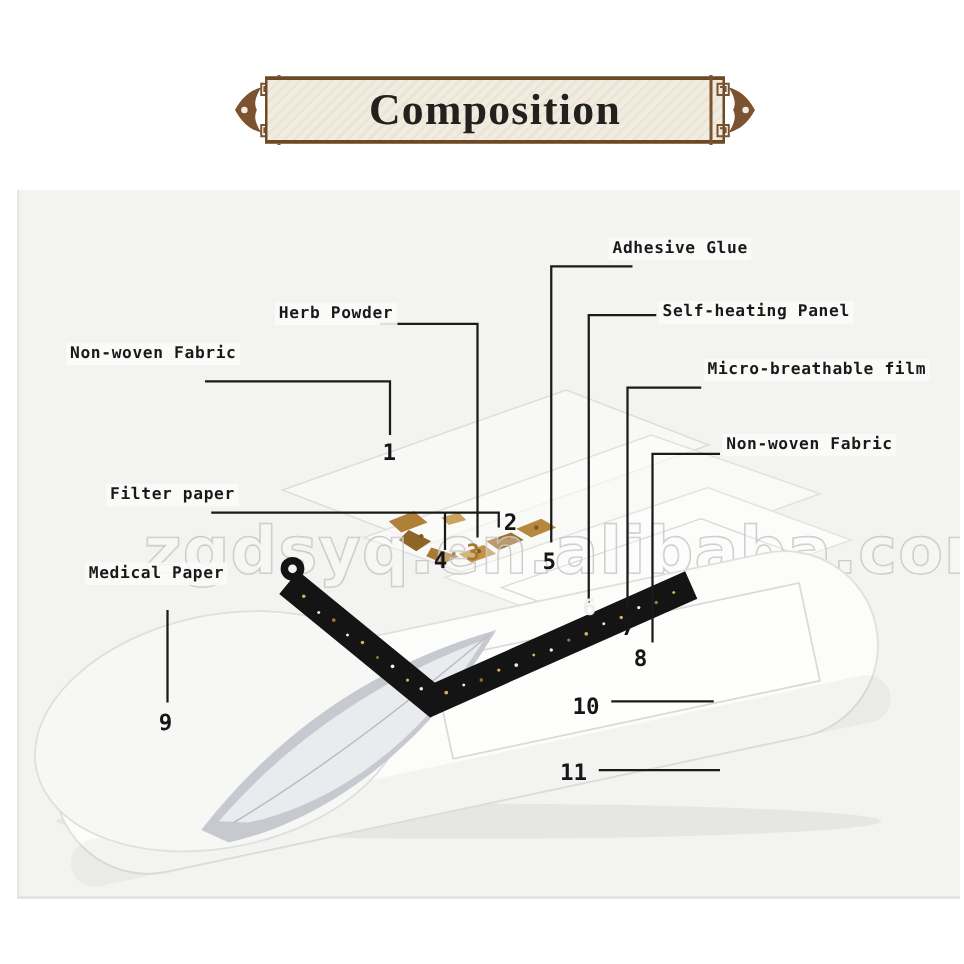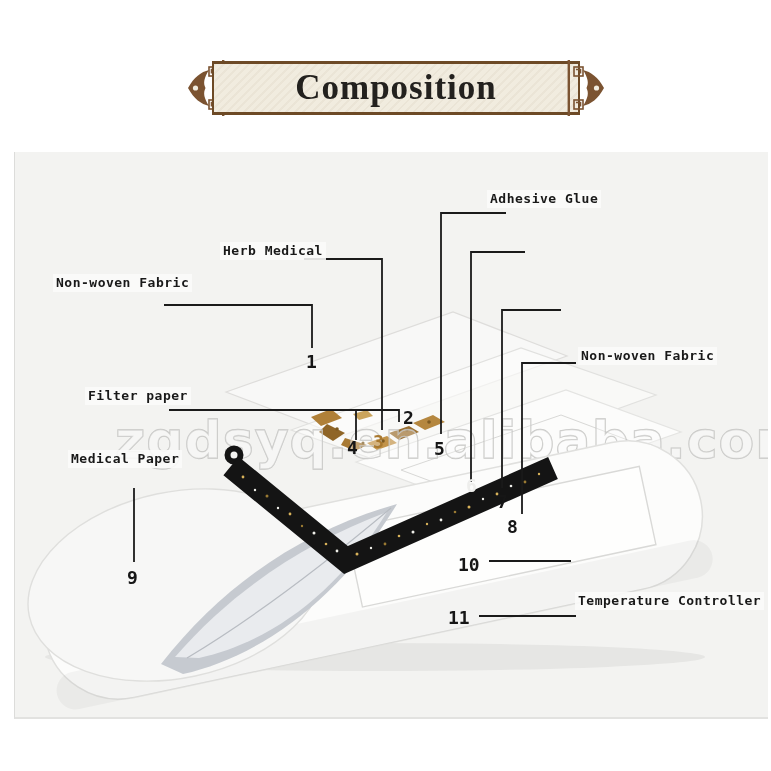--- a/index.html
+++ b/index.html
@@ -161,20 +161,21 @@
         <text class="num" x="451" y="340" style="fill:#eeeeec">6</text>
         <text class="num" x="482" y="356">7</text>
         <text class="num" x="492" y="381">8</text>
         <text class="num" x="112" y="432">9</text>
         <text class="num" x="443" y="419">10</text>
         <text class="num" x="433" y="472">11</text>
       </g>
     </svg>
 
     <div class="lbl" style="left:38px;top:122px;">Non-woven Fabric</div>
-    <div class="lbl" style="left:205px;top:90px;">Herb Medical</div>
+    <div class="lbl" style="left:205px;top:90px;">Herb Powder</div>
     <div class="lbl" style="left:472px;top:38px;">Adhesive Glue</div>
+    <div class="lbl" style="left:512px;top:89px;">Self-heating Panel</div>
+    <div class="lbl" style="left:548px;top:135px;">Micro-breathable film</div>
     <div class="lbl" style="left:563px;top:195px;">Non-woven Fabric</div>
     <div class="lbl" style="left:70px;top:235px;">Filter paper</div>
     <div class="lbl" style="left:53px;top:298px;">Medical Paper</div>
-    <div class="lbl" style="left:560px;top:440px;">Temperature Controller</div>
   </div>
 </div>
 
 </body></html>

